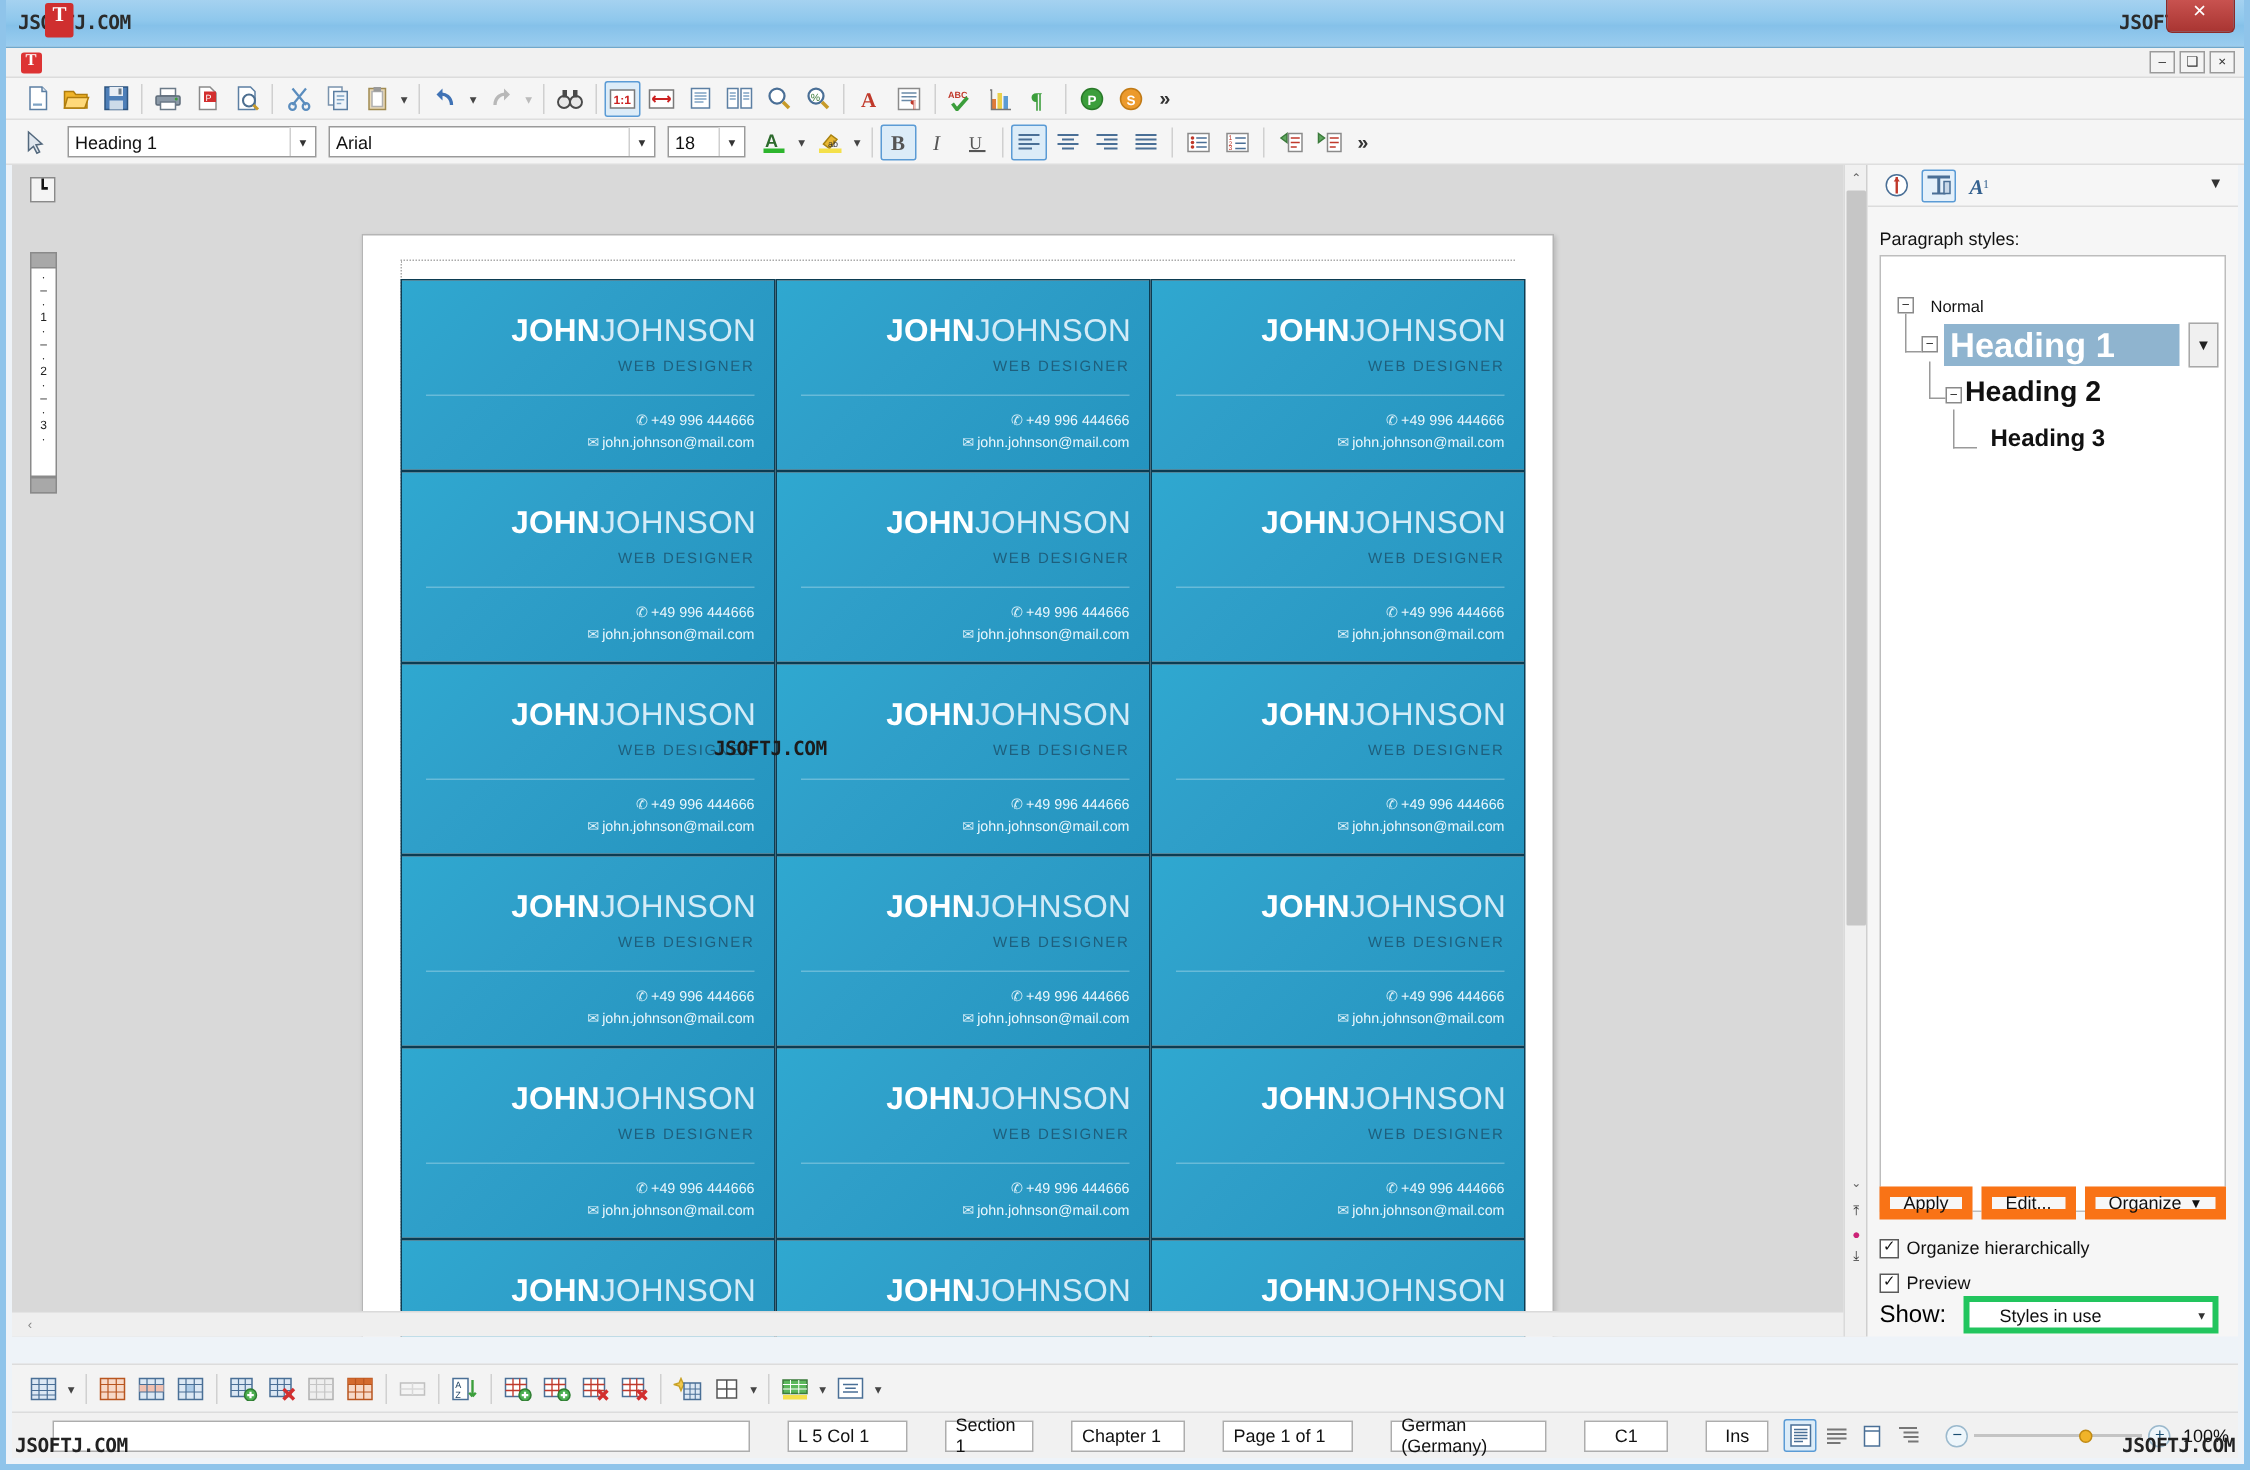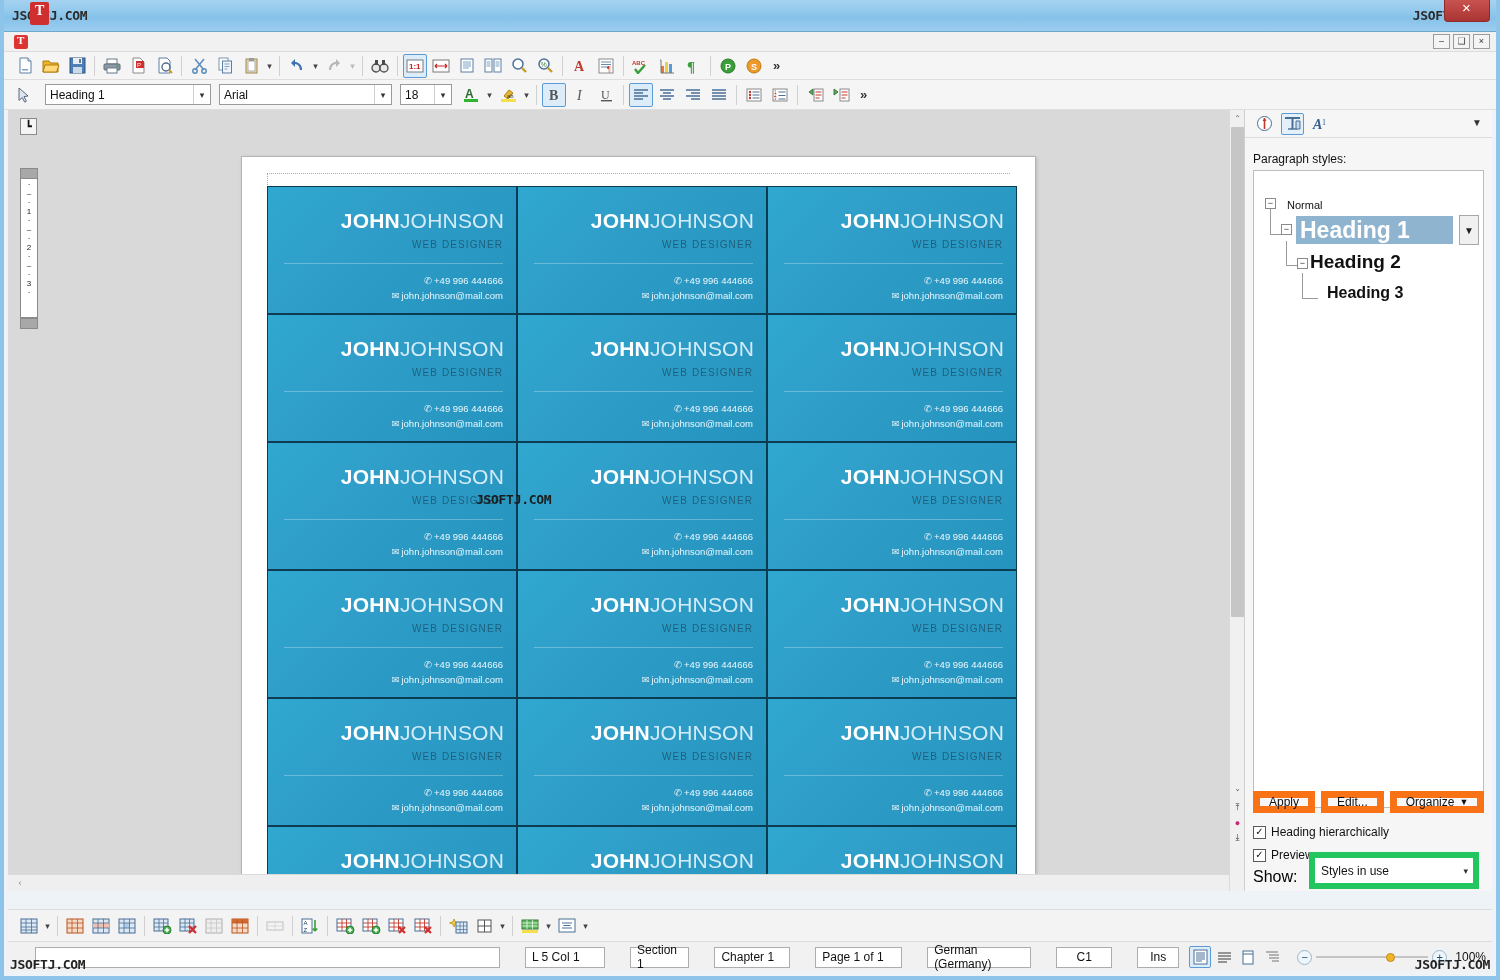--- a/index.html
+++ b/index.html
@@ -126,21 +126,21 @@
     display: flex; align-items: center; position: relative;
     font-size: 12px; color: #111; padding-left: 4px;
   }
   .combo .arrow {
     position: absolute; right: 0; top: 0; width: 17px; height: 19px;
     display: flex; align-items: center; justify-content: center;
     font-size: 9px; color: #333; border-left: 1px solid #cfcfcf;
     background: #fff;
   }
   .combo-style { width: 166px; margin-left: 8px; }
-  .combo-font  { width: 173px; margin-left: 8px; }
+  .combo-font  { width: 218px; margin-left: 8px; }
   .combo-size  { width: 52px;  margin-left: 8px; }
 
   
   .ruler-h {
     position: absolute; top: 112px; height: 20px;
     background: #eceaea;
   }
 
   
   .doc-outer {
@@ -315,23 +315,23 @@
   }
   .cbx {
     width: 13px; height: 13px; border: 1px solid #5a5a5a; background:#fff;
     display:inline-flex; align-items:center; justify-content:center;
     font-size: 10px; color:#111; line-height:1;
   }
   .sb-check.c1 { bottom: 52px; }
   .sb-check.c2 { bottom: 29px; }
   .sb-show-lbl { position:absolute; left: 8px; bottom: 5px; font-size: 16px; }
   .sb-show-sel {
-    position:absolute; left: 64px; bottom: 2px; width: 170px; height: 37px;
-    border: 6px solid #22c55e; background: #fff;
-    font-size: 12px; color:#111; padding-left: 6px;
+    position:absolute; left: 64px; bottom: 2px; width: 170px; height: 25px;
+    border: 4px solid #22c55e; background: #fff;
+    font-size: 12px; color:#111; padding-left: 20px;
     display:flex; align-items:center;
   }
   .sb-show-sel .arw {
     position:absolute; right: 5px; font-size: 9px; color:#333;
   }
 
   
   .table-toolbar {
     position: absolute; left: 4px; right: 4px; bottom: 35px; height: 32px;
     background: #f3f3f3; border-top: 1px solid #dcdcdc;
@@ -991,21 +991,21 @@
       <div class="sb-btn">Apply</div>
       <div class="sb-btn">Edit...</div>
       <div class="sb-btn">
         <span>Organize</span>
         <span style="font-size:9px">▼</span>
       </div>
     </div>
 
     <div class="sb-check c1">
       <span class="cbx">✓</span>
-      <span>Heading hierarchically</span>
+      <span>Organize hierarchically</span>
     </div>
     <div class="sb-check c2">
       <span class="cbx">✓</span>
       <span>Preview</span>
     </div>
 
     <div class="sb-show-lbl">Show:</div>
     <div class="sb-show-sel">
       <span>Styles in use</span>
       <span class="arw">▾</span>

